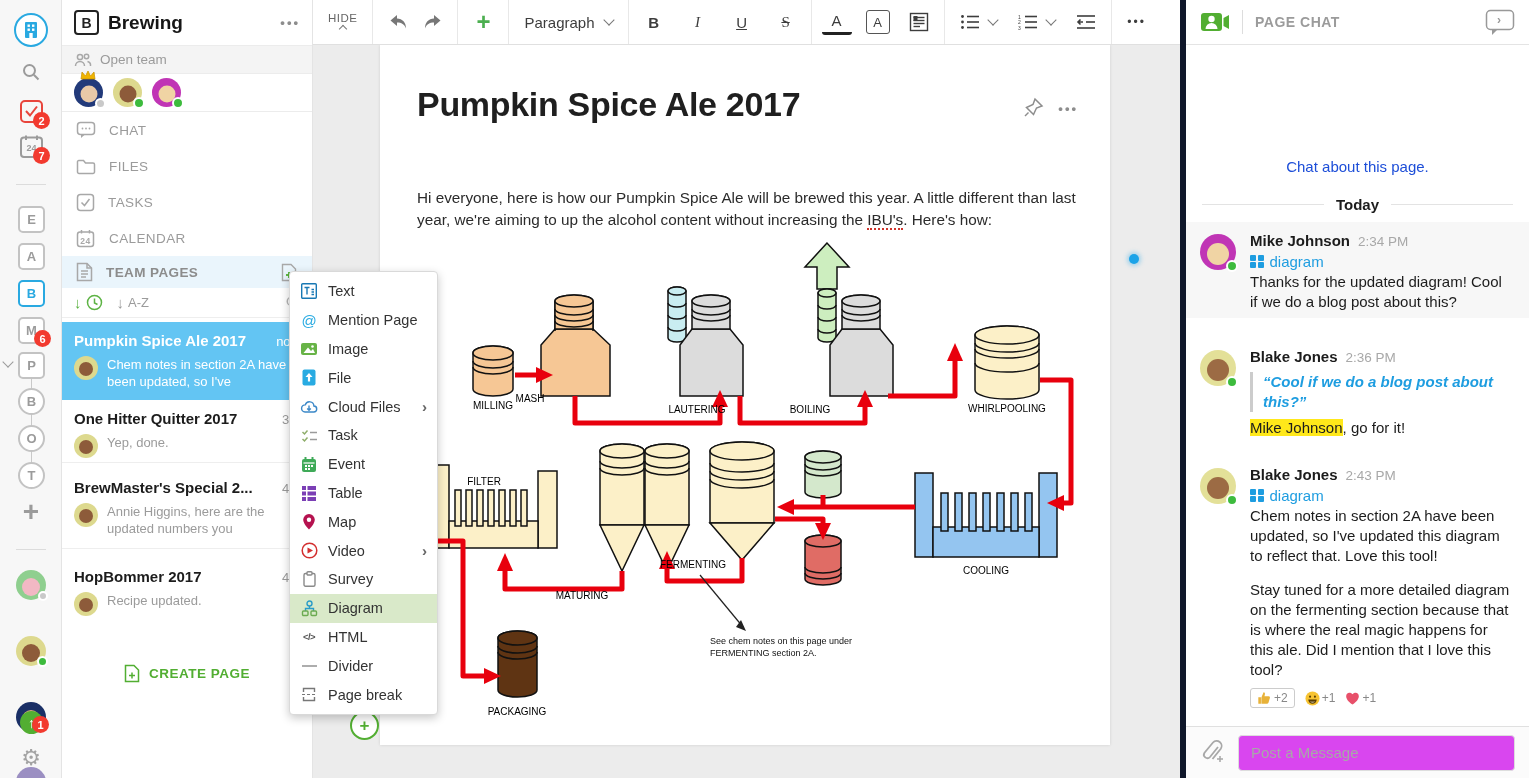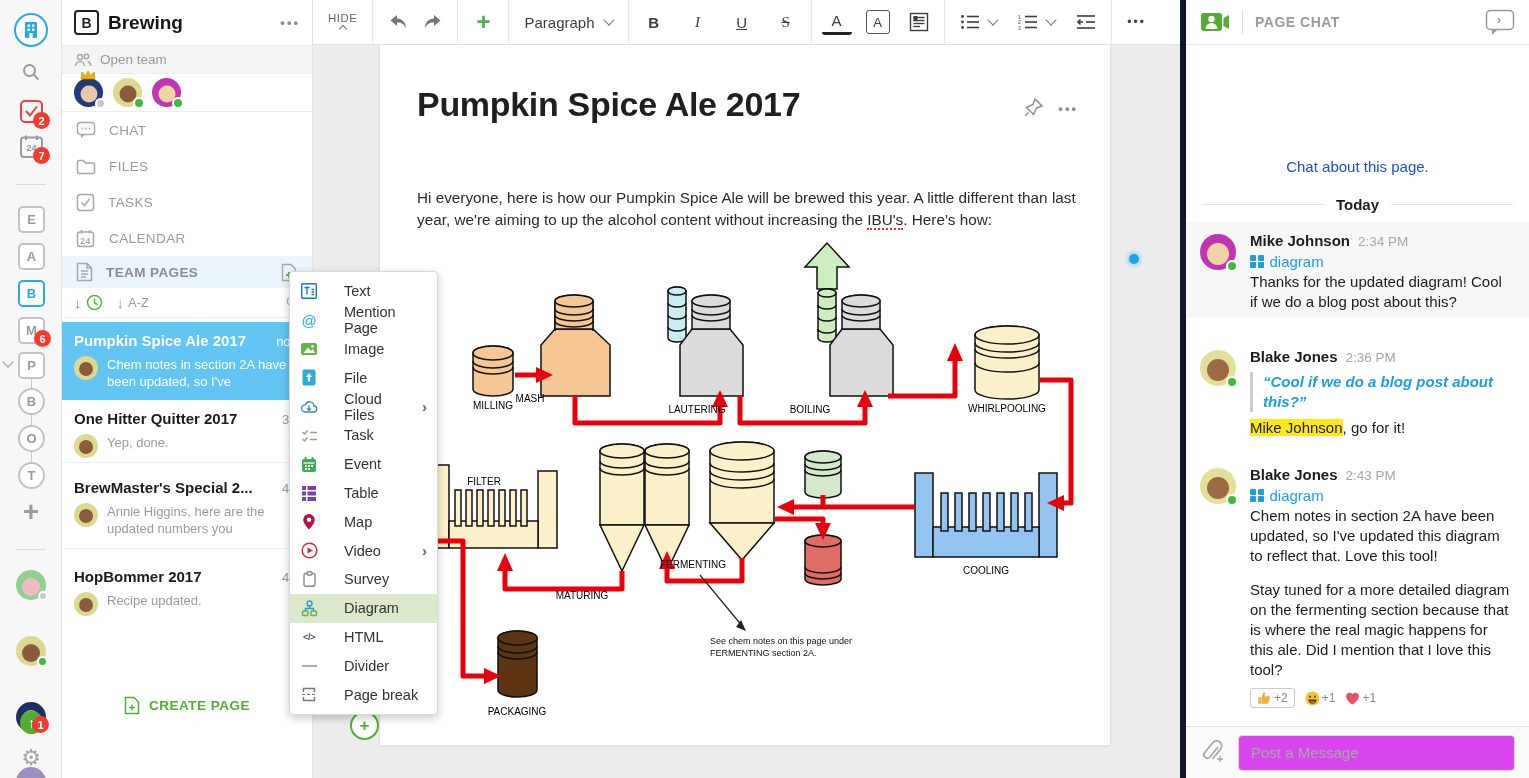--- a/index.html
+++ b/index.html
@@ -40,39 +40,39 @@
   .page-item.selected { background:#63c5f3; color:#fff; }
   .pi-titlerow { display:flex; align-items:baseline; }
   .pi-title { font-size:15px; font-weight:bold; flex:1; white-space:nowrap; overflow:hidden; }
   .page-item:not(.selected) .pi-title { color:#1c1c1c; }
   .pi-time { font-size:13px; margin-left:6px; }
   .page-item:not(.selected) .pi-time { color:#9b9b9b; }
   .pi-body { display:flex; margin-top:7px; gap:9px; }
   .pi-preview { font-size:13px; line-height:17px; max-height:34px; overflow:hidden; }
   .page-item:not(.selected) .pi-preview { color:#9b9b9b; }
   .pi-sep { position:absolute; left:0; right:0; border-top:1px solid #eee; }
-  .create-page { position:absolute; left:0; right:0; top:664px; display:flex; align-items:center; justify-content:center; gap:8px; color:#52ae32; font-size:13.5px; font-weight:bold; letter-spacing:.5px;margin-top:32px; }
+  .create-page { position:absolute; left:0; right:0; top:664px; display:flex; align-items:center; justify-content:center; gap:8px; color:#52ae32; font-size:13.5px; font-weight:bold; letter-spacing:.5px; }
 
   
   .main { position:absolute; left:313px; top:0; width:867px; height:778px; background:#ececec; }
   .toolbar { position:absolute; top:0; left:0; right:0; height:45px; background:#fff; border-bottom:1px solid #e0e0e0; display:flex; align-items:stretch; z-index:5; }
   .tb-group { display:flex; align-items:center; padding:0 10px; border-right:1px solid #e8e8e8; gap:4px; }
   .tb-btn { min-width:30px; height:32px; display:flex; align-items:center; justify-content:center; color:#3d3d3d; font-size:15px; border-radius:3px; padding:0 5px; }
   .tb-hide { flex-direction:column; line-height:11px; font-size:11.5px; color:#666; letter-spacing:.5px; }
   .chev { width:8px; height:8px; border-right:1.5px solid #777; border-bottom:1.5px solid #777; transform:rotate(45deg); margin-top:-4px; display:inline-block; }
   .page { position:absolute; left:67px; top:45px; width:730px; height:700px; background:#fff; box-shadow:0 0 3px rgba(0,0,0,.12); }
   .doc-title { position:absolute; left:37px; top:40px; font-size:34px; color:#1f1f1f; letter-spacing:-.3px; }
   .doc-title-icons { position:absolute; right:32px; top:52px; display:flex; gap:14px; align-items:center; color:#8d8d8d; }
   .doc-intro { position:absolute; left:37px; top:116px; width:662px; font-size:15.3px; line-height:21.5px; color:#2b2b2b;margin-top:26px; }
   .ibu { border-bottom:2px dotted #d0342c; }
   .presence-dot { position:absolute; left:816px; top:254px; width:10px; height:10px; border-radius:50%; background:#1aa3e8; box-shadow:0 0 4px 2px rgba(26,163,232,.35); }
 
   
   .insert-menu { position:absolute; left:289px; top:271px; width:149px; background:#fff; border:1px solid #d9d9d9; border-radius:4px; box-shadow:0 3px 10px rgba(0,0,0,.22); z-index:50; padding:5px 0; }
-  .im-item { height:28.8px; display:flex; align-items:center; padding:0 10px; gap:26px; font-size:14.5px; color:#333; }
+  .im-item { height:28.8px; display:flex; align-items:center; padding:0 10px; gap:10px; font-size:14.5px; color:#333; }
   .im-item.hl { background:#d9e9c9; }
   .im-ic { width:18px; height:18px; display:flex; align-items:center; justify-content:center; flex:none; }
   .im-sub { margin-left:auto; color:#666; font-size:15px; font-weight:bold; }
   .green-plus { position:absolute; left:350px; top:711px; width:29px; height:29px; border-radius:50%; border:2px solid #52ae32; background:#fff; color:#52ae32; font-size:17px; font-weight:bold; display:flex; align-items:center; justify-content:center; z-index:40; }
 
   
   .rpanel { position:absolute; left:1180px; top:0; width:349px; height:778px; background:#fff; border-left:6px solid #0f172a; z-index:10; }
   .rp-header { position:absolute; top:0; left:0; right:0; height:45px; border-bottom:1px solid #e4e4e4; display:flex; align-items:center; padding:0 14px; }
   .rp-title { color:#9b9b9b; font-weight:bold; font-size:14px; letter-spacing:.5px; margin-left:12px; }
   .rp-divline { width:1px; height:24px; background:#ddd; margin-left:12px; }

